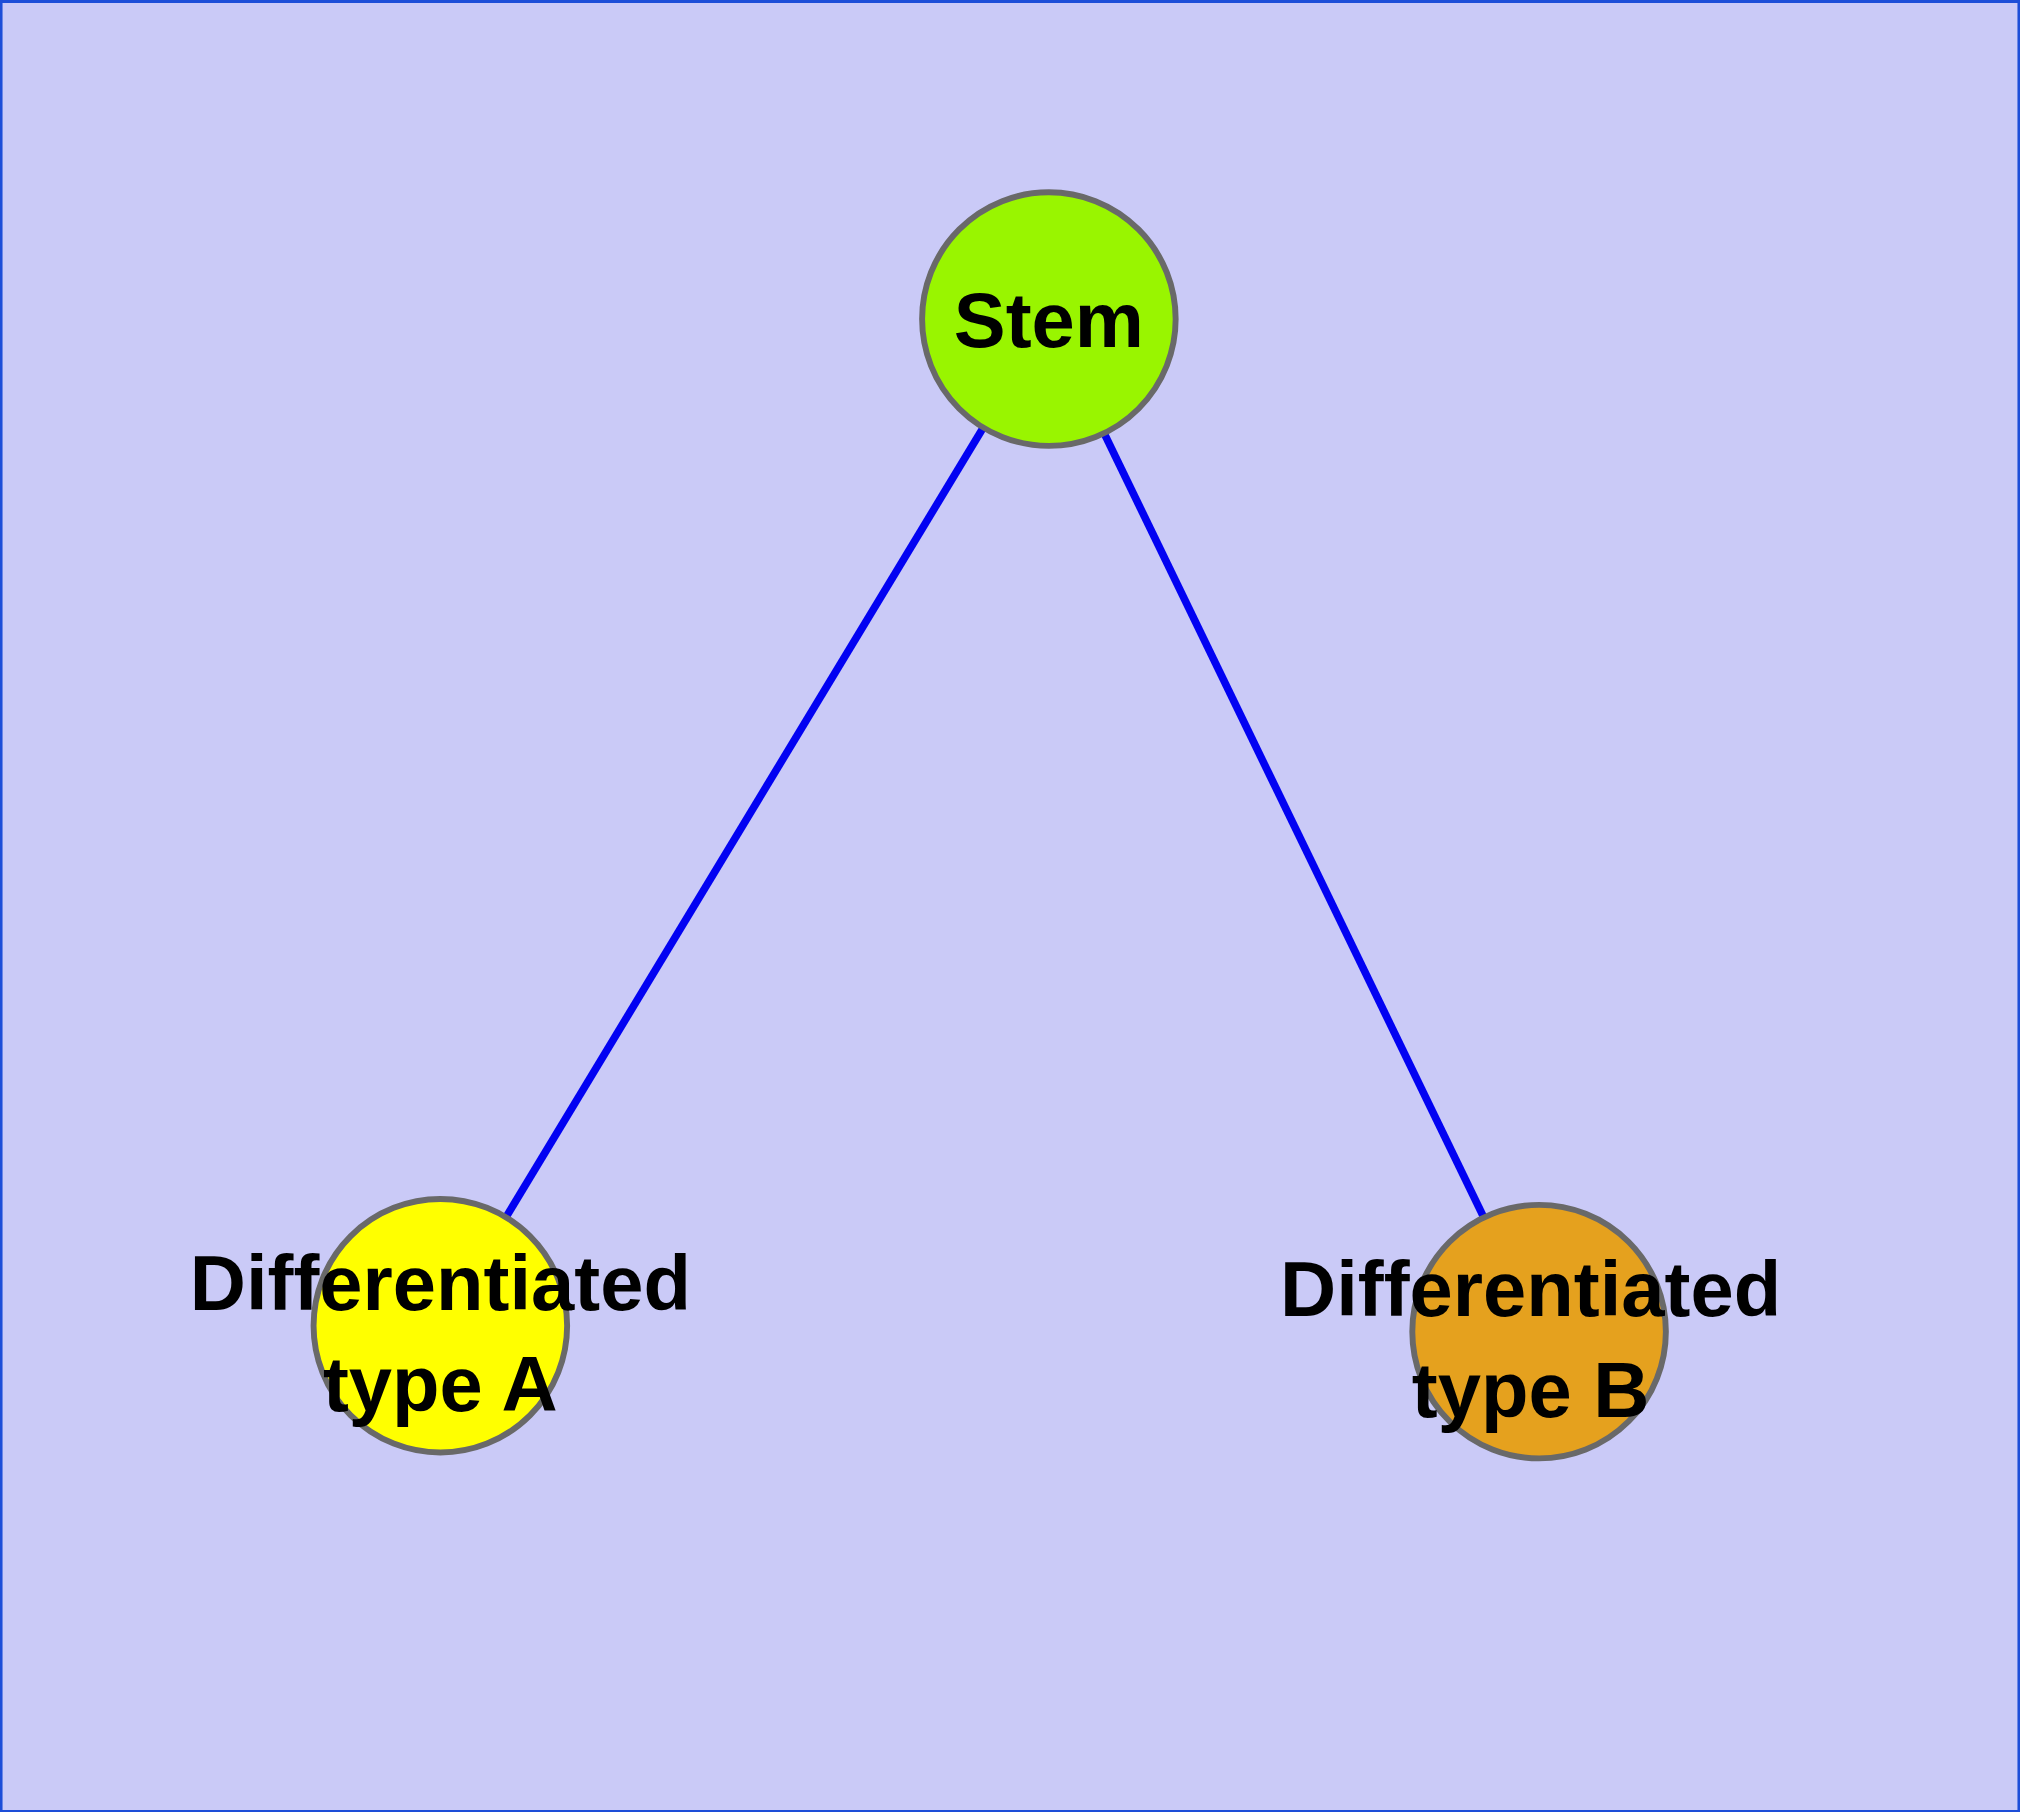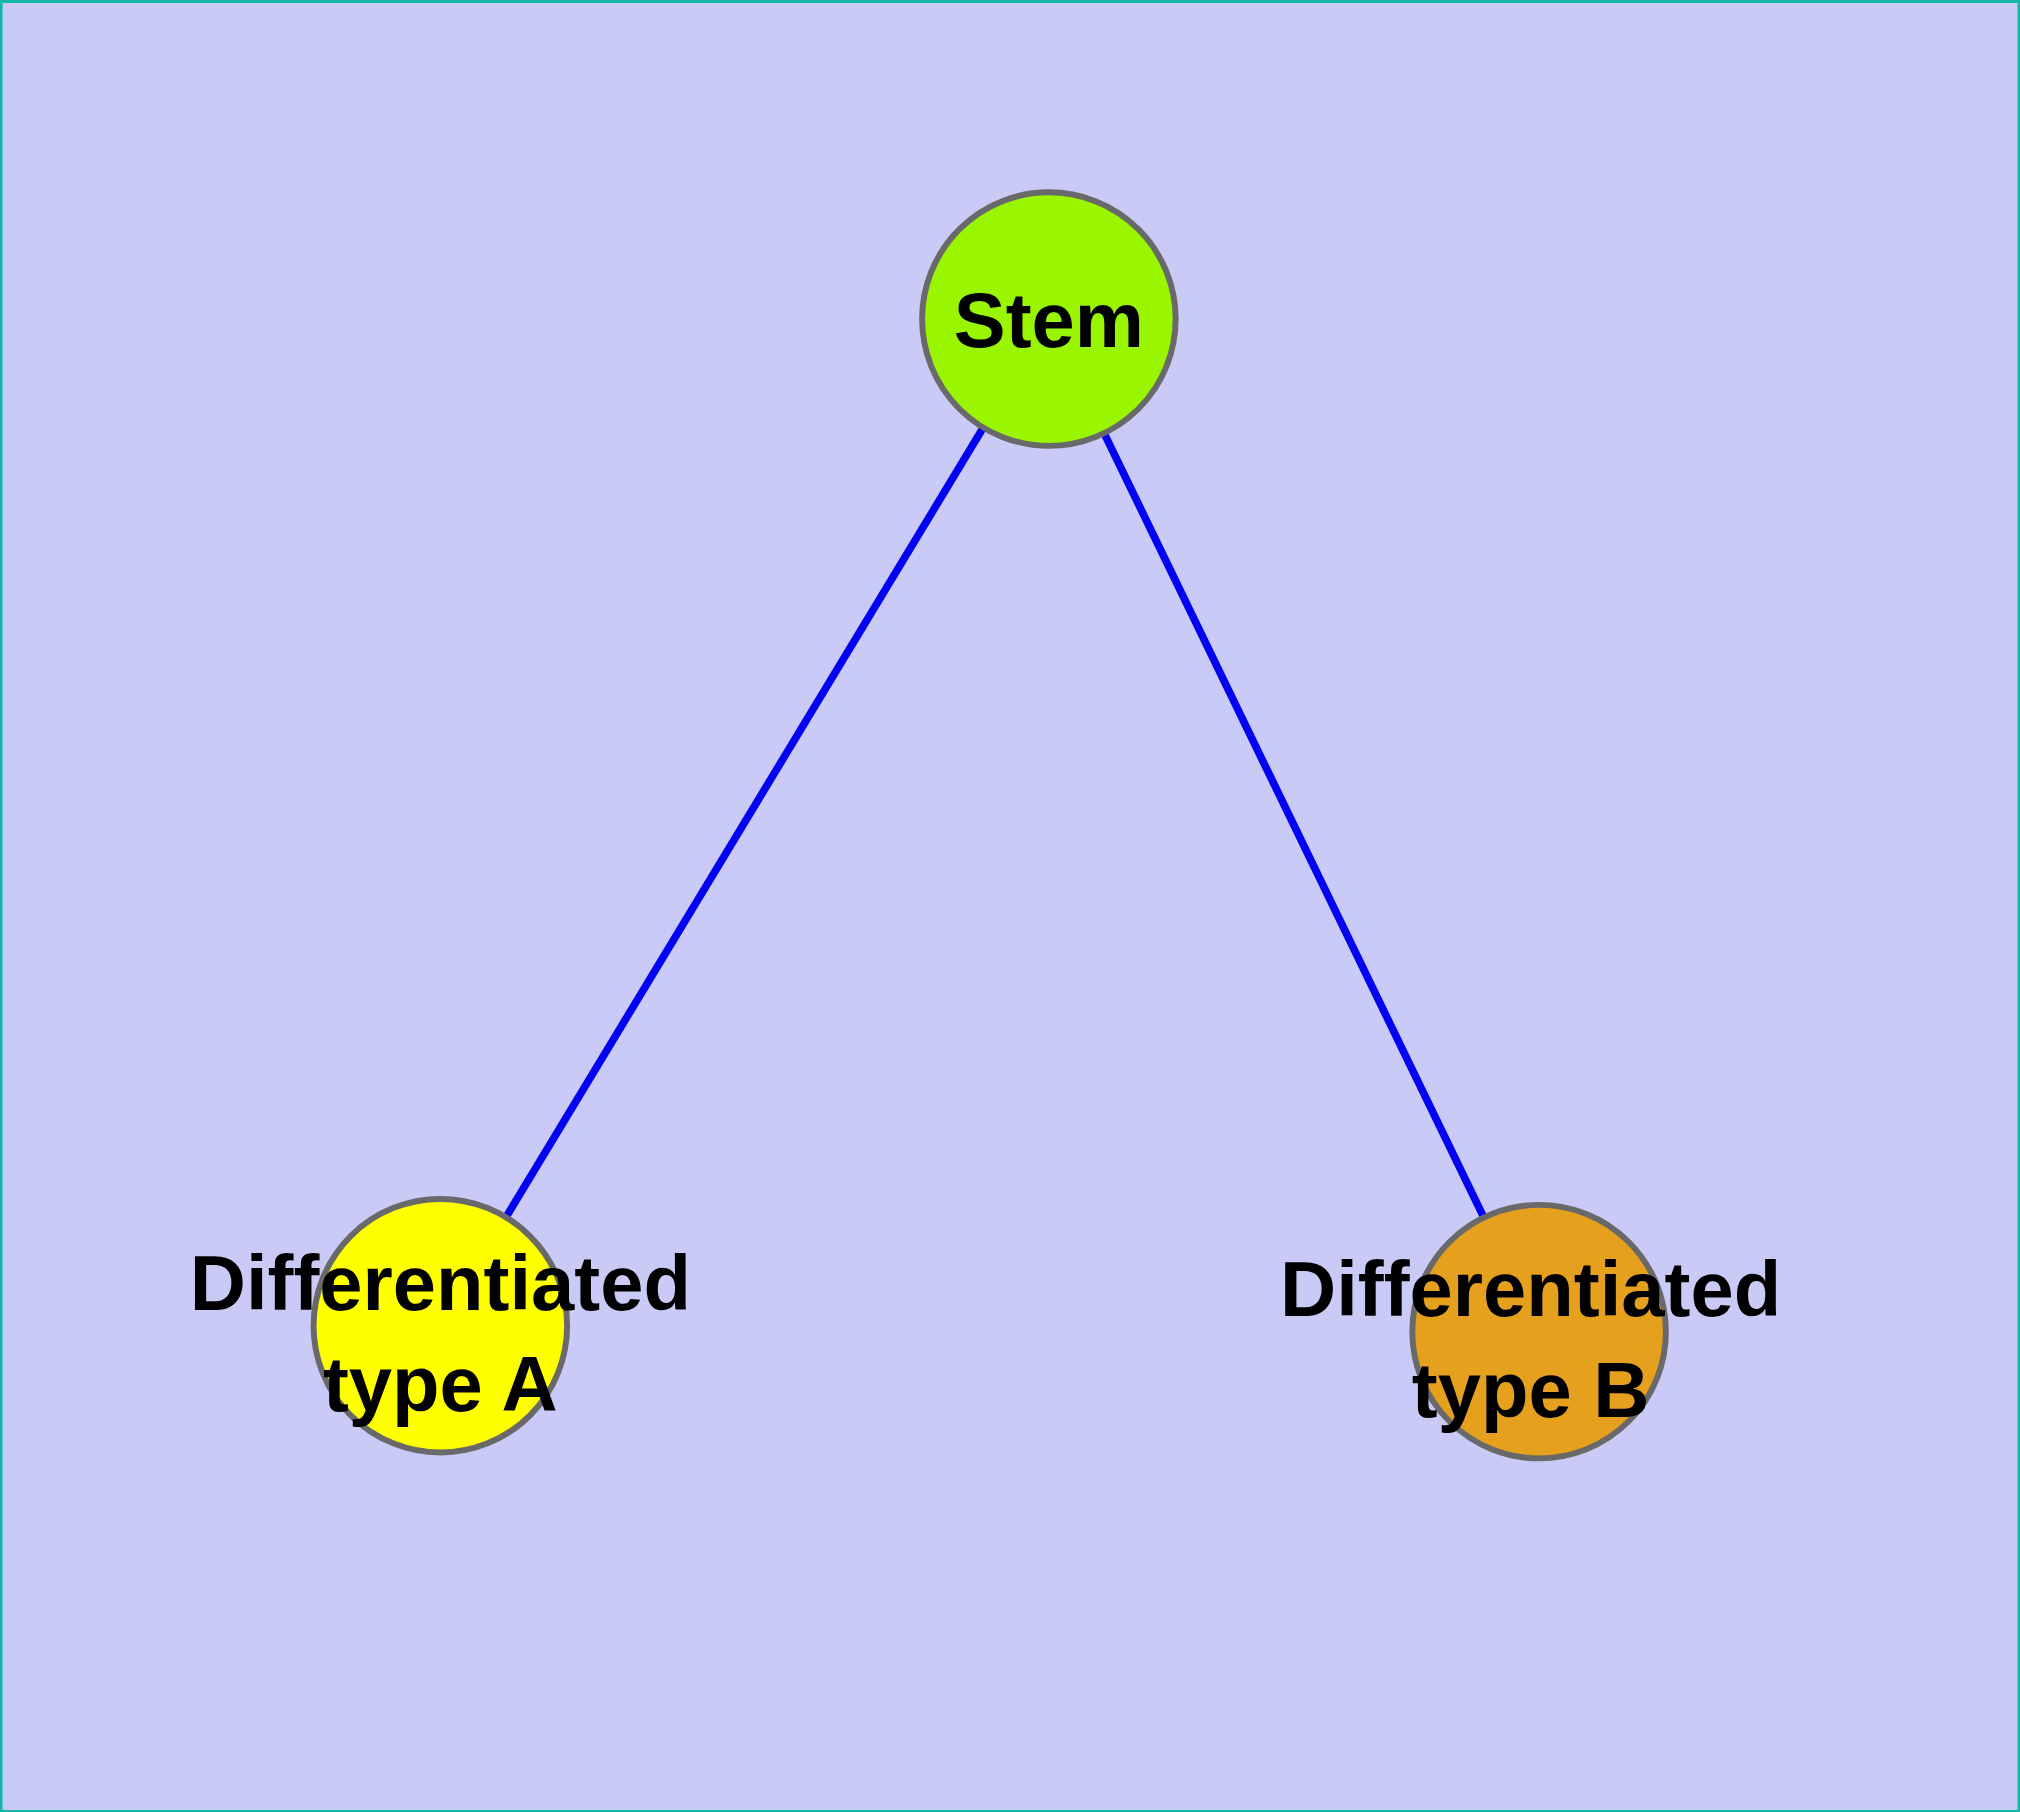--- a/index.html
+++ b/index.html
@@ -4,21 +4,21 @@
 <style>
   html, body {
     margin: 0;
     padding: 0;
     background: #ffffff;
   }
   .stage {
     position: relative;
     width: 2021px;
     height: 1812px;
-    background: #14b8a6;
+    background: #1d4ed8;
     overflow: hidden;
   }
   .plot-area {
     position: absolute;
     left: 1.7px;
     top: 2.5px;
     width: 2016px;
     height: 1807px;
   }
   .plot-area svg {

